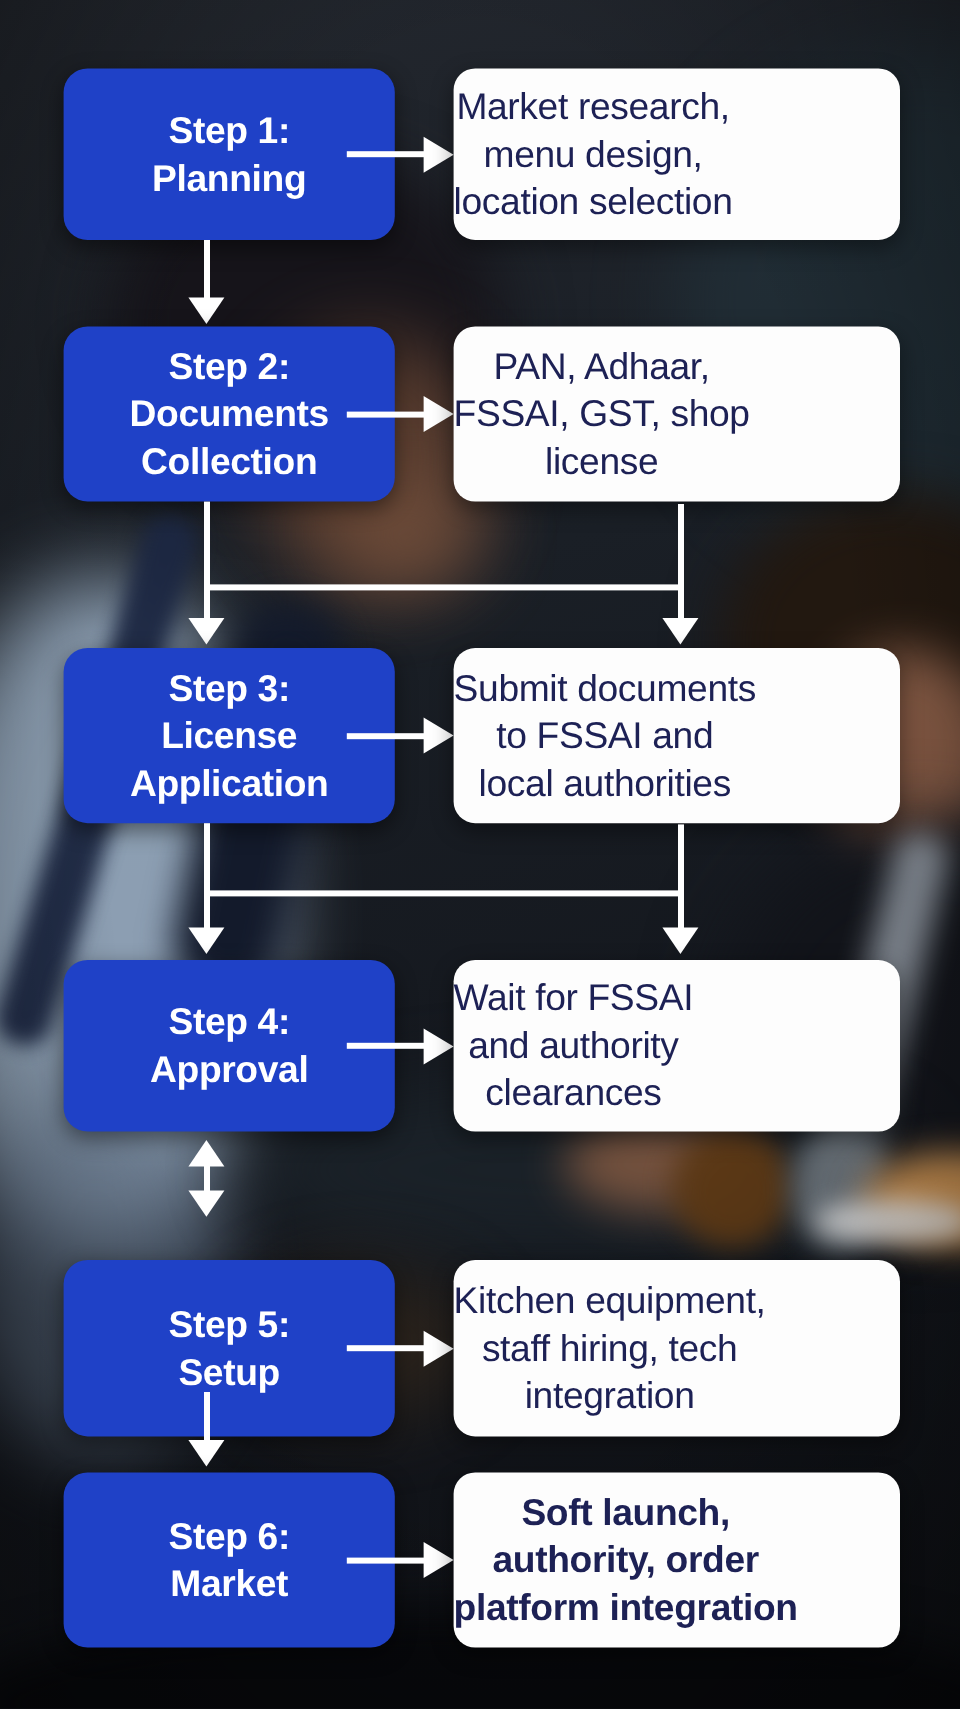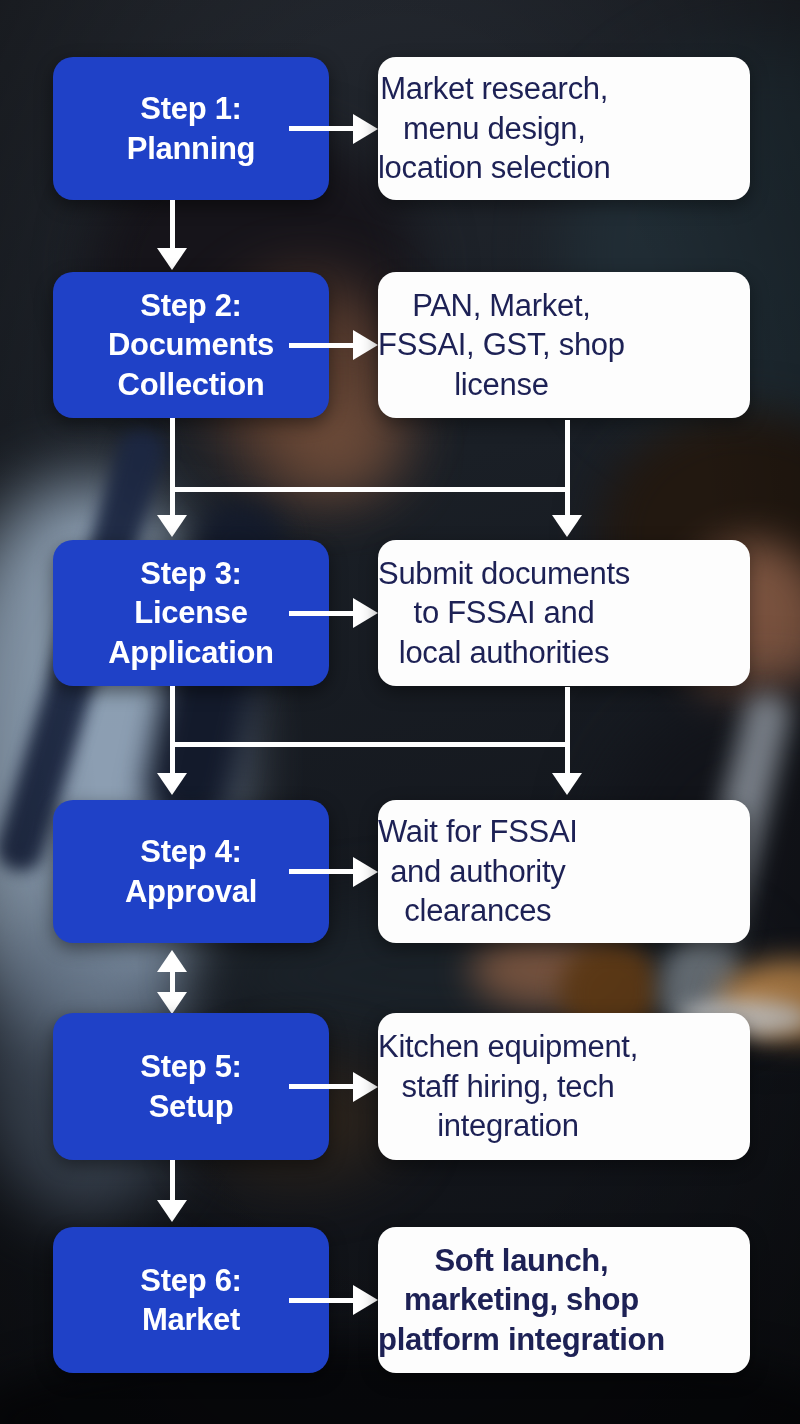--- a/index.html
+++ b/index.html
@@ -35,21 +35,21 @@
   .b-warmlow  { left:200px; top:1060px; width:200px; height:120px; background:#32271c; opacity:.8; }
   .b-botdark  { left:-40px; top:1340px; width:900px; height:160px; background:#07080b; filter:blur(20px); }
   .vignette { position:absolute; inset:0; background:radial-gradient(ellipse at 50% 45%, rgba(0,0,0,0) 55%, rgba(0,0,0,.38) 100%); }
 
   
   .row { position:absolute; left:53px; width:697px; }
   .row1 { top:57px;   height:143px; }
   .row2 { top:272px;  height:146px;padding-left:28px; }
   .row3 { top:540px;  height:146px; }
   .row4 { top:800px;  height:143px; }
-  .row5 { top:1013px; height:147px; }
+  .row5 { top:1050px; height:147px; }
   .row6 { top:1227px; height:146px; }
 
   .step-box {
     position:absolute; left:0; top:0; width:276px; height:100%;
     background:#1f41c7; border-radius:20px;
     display:flex; align-items:center; justify-content:center;
     box-shadow:0 6px 18px rgba(0,0,0,.45);
   }
   .step-box span {
     color:#ffffff; font-size:31px; font-weight:700; line-height:1.26;
@@ -135,21 +135,21 @@
     <div class="step-box">
       <span>Step 2:
 Documents
 Collection</span>
     </div>
     <div class="h-arrow">
       <div class="stem"></div>
       <div class="head"></div>
     </div>
     <div class="detail-box">
-      <span>PAN, Market,
+      <span>PAN, Adhaar,
 FSSAI, GST, shop
 license</span>
     </div>
   </div>
 
   <div>
     <div class="vstem" style="left:170px; top:418px; height:100px;"></div>
     <div class="vstem" style="left:565px; top:420px; height:98px;"></div>
     <div class="hstem" style="left:170px; top:487px; width:400px;"></div>
     <div class="head-down" style="left:157px; top:515px;"></div>
@@ -228,18 +228,18 @@
     <div class="step-box">
       <span>Step 6:
 Market</span>
     </div>
     <div class="h-arrow">
       <div class="stem"></div>
       <div class="head"></div>
     </div>
     <div class="detail-box">
       <span>Soft launch,
-marketing, shop
+authority, order
 platform integration</span>
     </div>
   </div>
 
 </div>
 
 </body></html>

